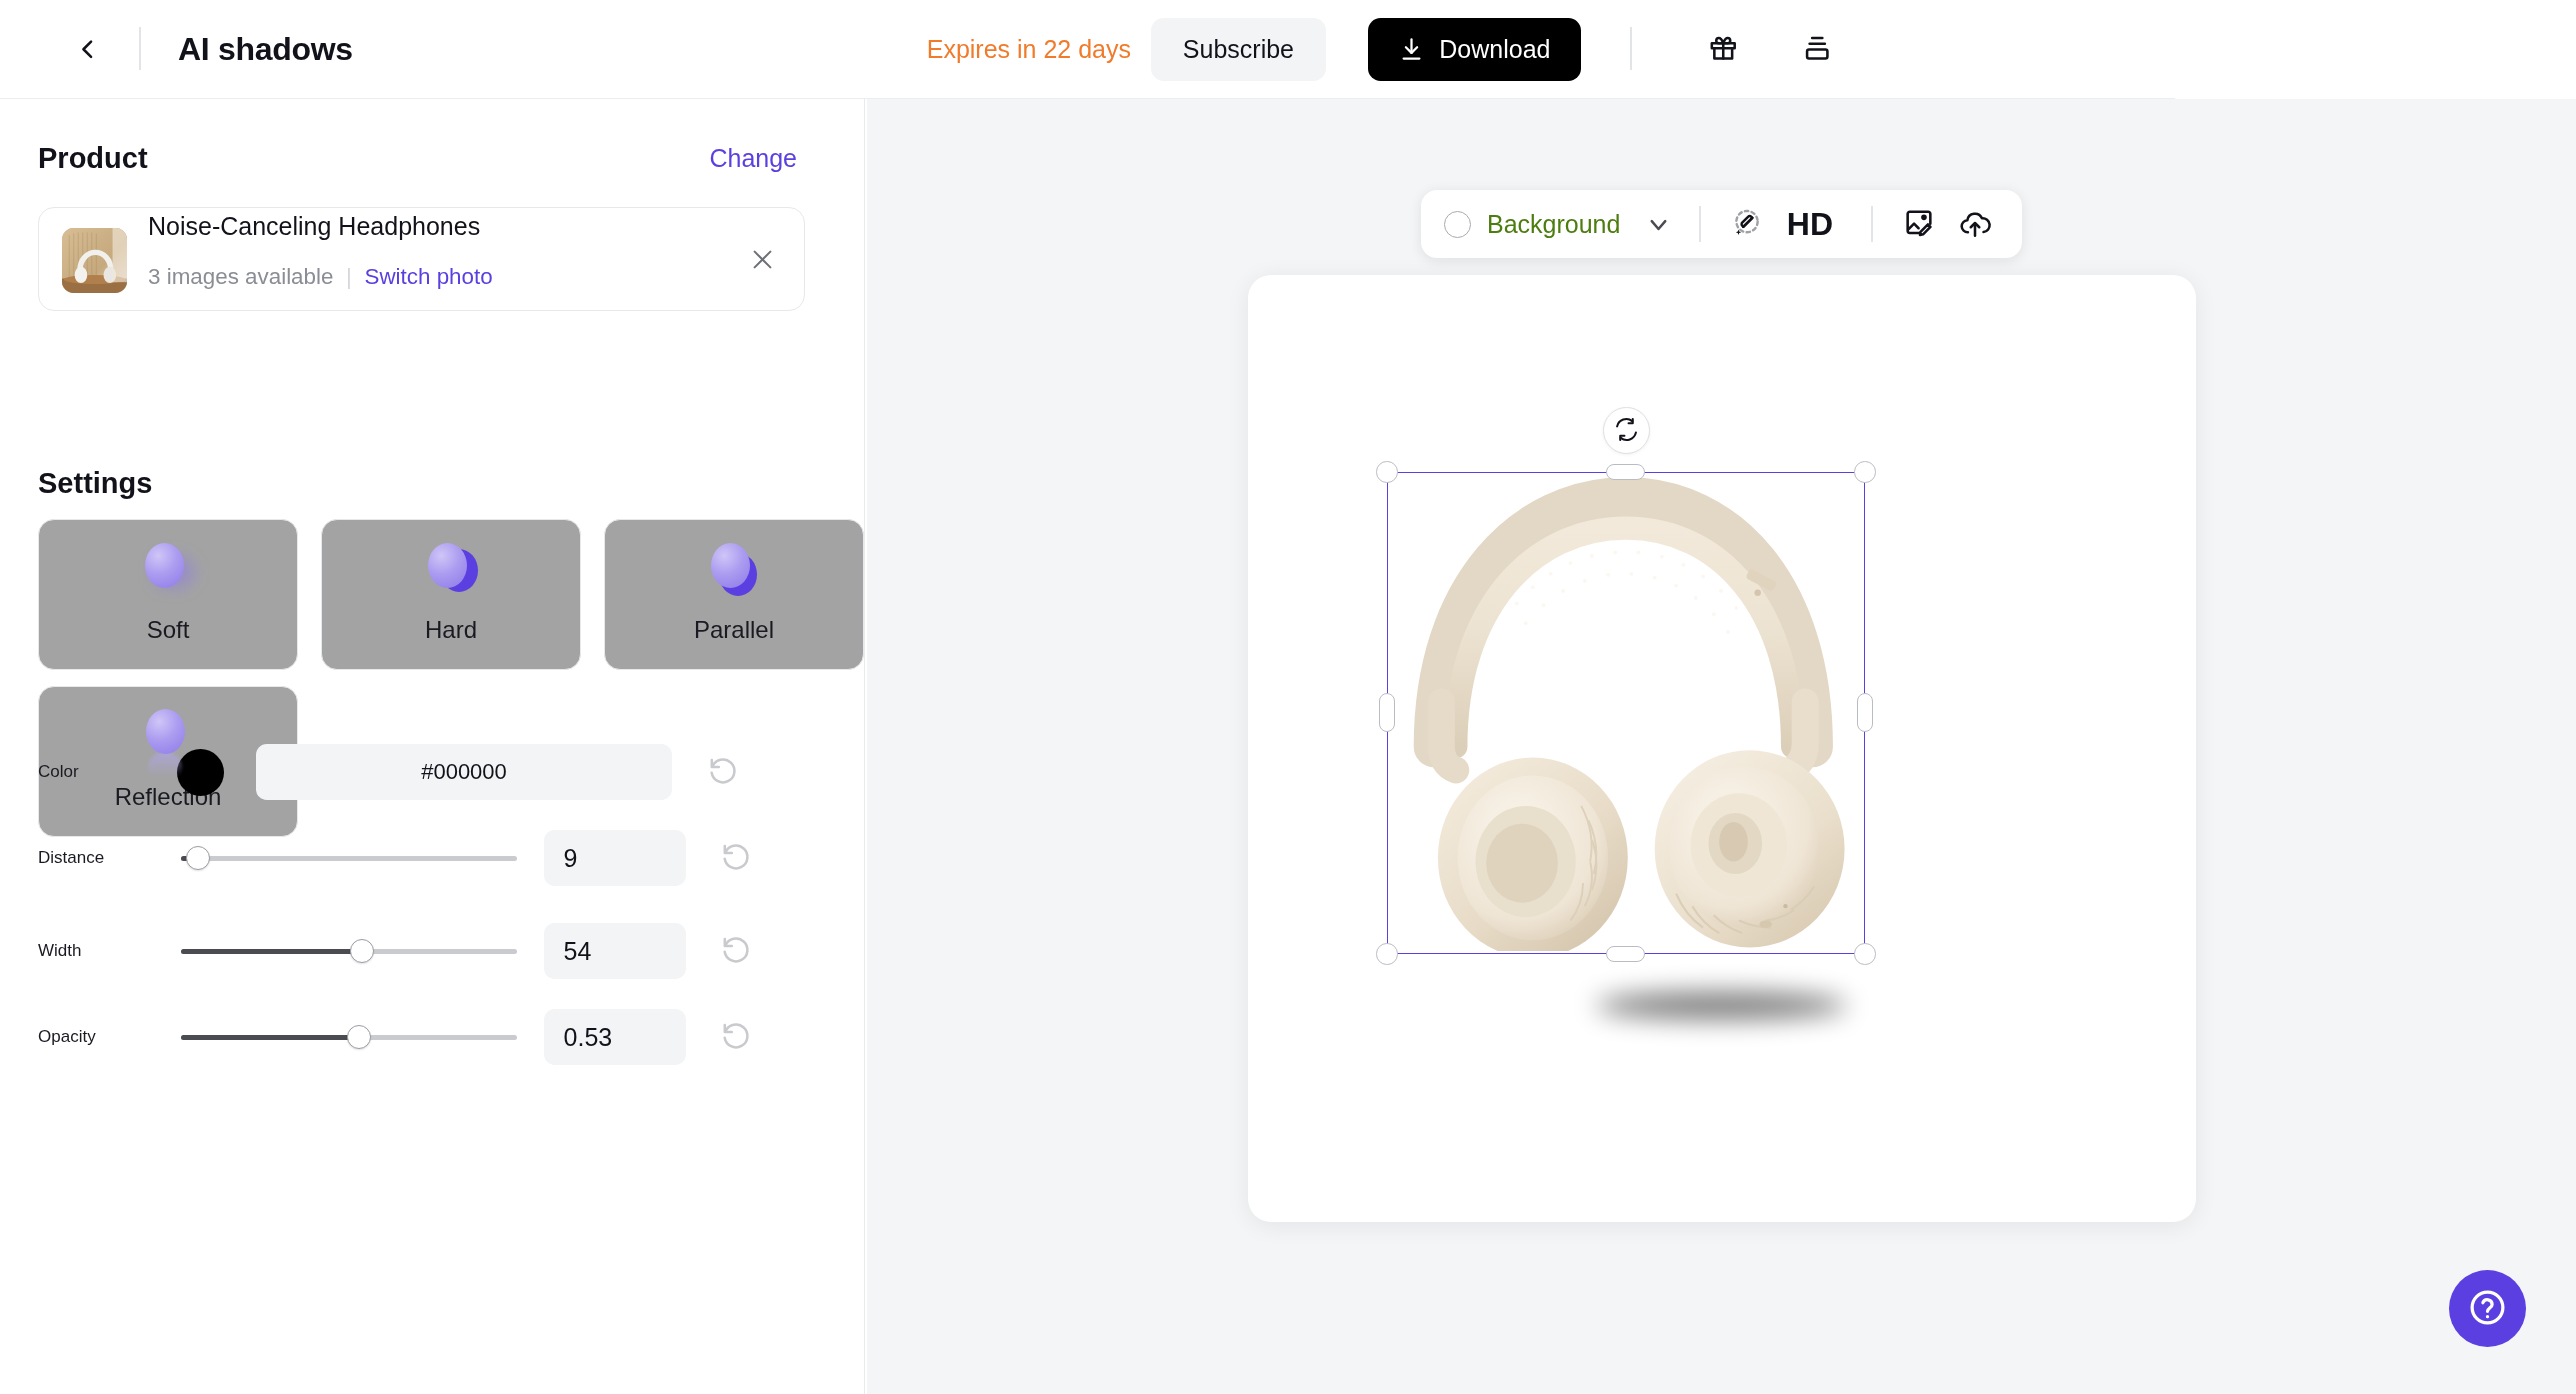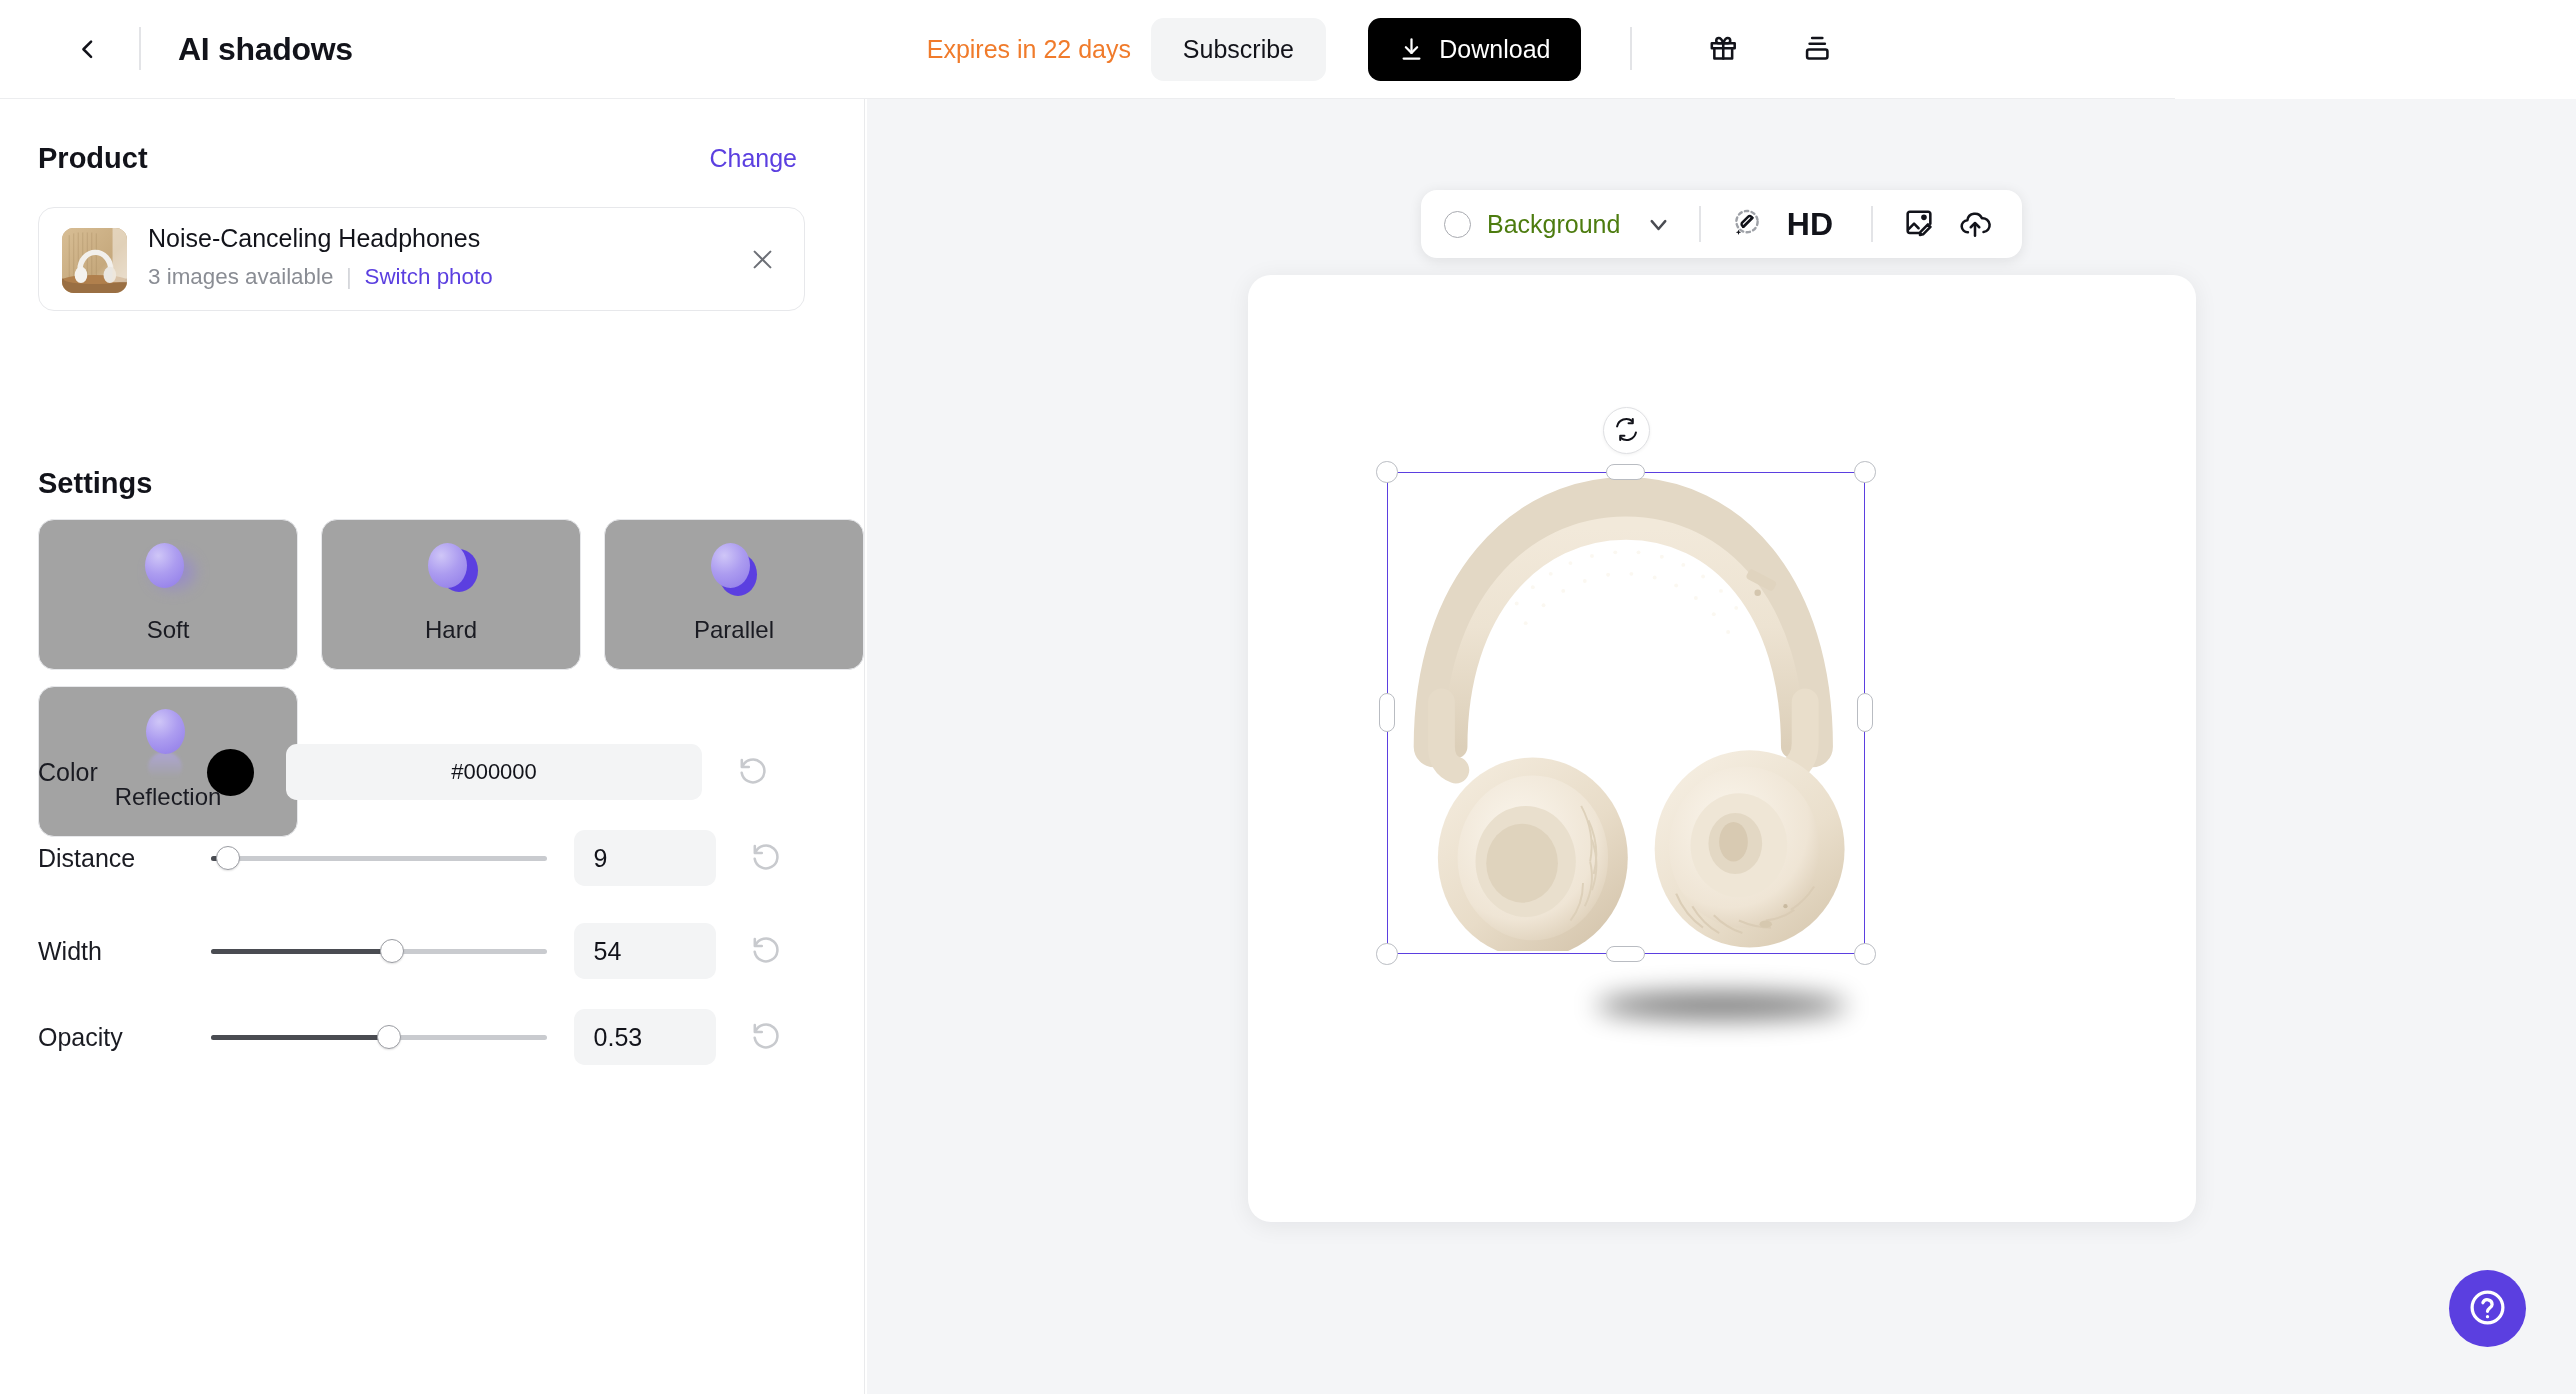--- a/index.html
+++ b/index.html
@@ -142,21 +142,21 @@
     position: absolute;
     left: 23px; top: 20px;
     width: 65px; height: 65px;
     border-radius: 11.7px;
     overflow: hidden;
     background: #C9A97E;
   }
   .thumb svg { display: block; }
   .product-name {
     position: absolute;
-    left: 109px; top: 16px;
+    left: 109px; top: 4px;
     font-size: 25px;
     color: #12131A;
     white-space: nowrap;
   }
   .product-sub {
     position: absolute;
     left: 109px; top: 56px;
     display: flex; align-items: center; gap: 12.6px;
     font-size: 22.4px;
   }
@@ -254,22 +254,22 @@
   
   .ctrl-row {
     position: absolute;
     left: 38px;
     width: 807px;
     height: 54px;
     display: flex;
     align-items: center;
   }
   .ctrl-label {
-    width: 169px;
-    font-size: 25px;
+    width: 139px;
+    font-size: 17px;
     color: #1A1B22;
     flex: none;
   }
   .swatch {
     width: 47px; height: 47px;
     border-radius: 50%;
     background: #000000;
     flex: none;
     cursor: pointer;
   }

